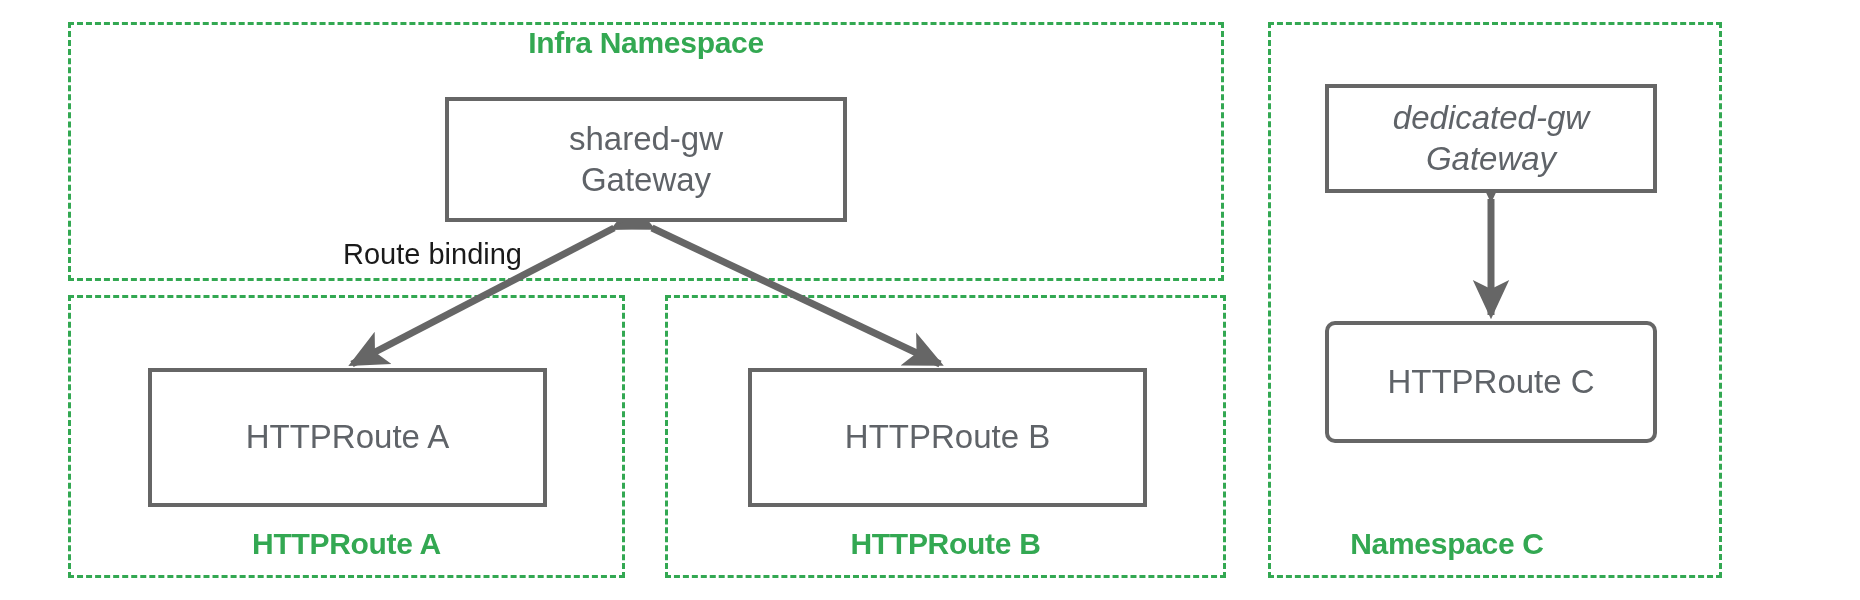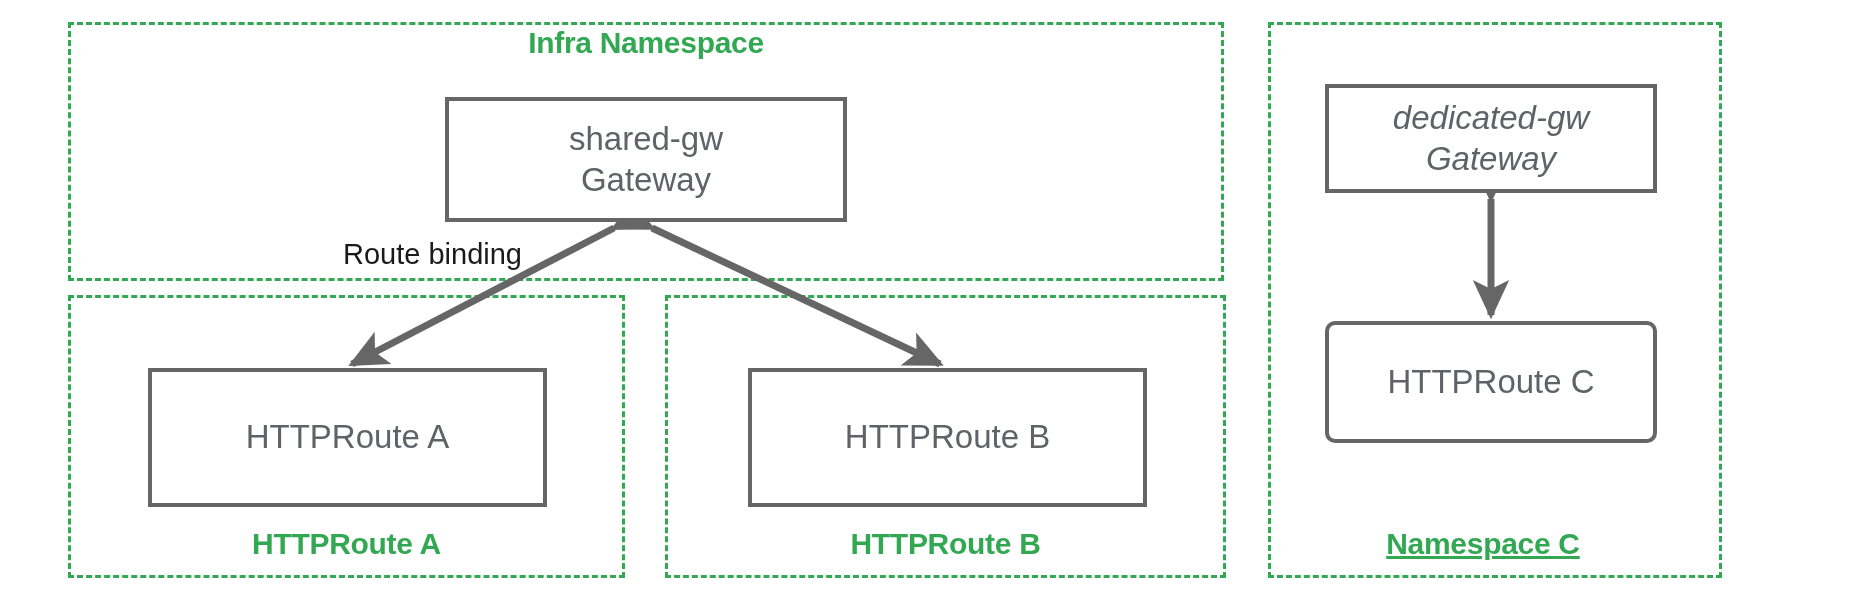--- a/index.html
+++ b/index.html
@@ -69,21 +69,21 @@
   <div class="ns" style="left:68px;top:22px;width:1156px;height:259px;"></div>
   <div class="ns-label" style="left:68px;top:26px;width:1156px;">Infra Namespace</div>
 
   <div class="ns" style="left:68px;top:295px;width:557px;height:283px;"></div>
   <div class="ns-label" style="left:68px;top:527px;width:557px;">HTTPRoute A</div>
 
   <div class="ns" style="left:665px;top:295px;width:561px;height:283px;"></div>
   <div class="ns-label" style="left:665px;top:527px;width:561px;">HTTPRoute B</div>
 
   <div class="ns" style="left:1268px;top:22px;width:454px;height:556px;"></div>
-  <div class="ns-label" style="left:1256px;top:527px;width:454px;text-decoration:underline;">Namespace C</div>
+  <div class="ns-label" style="left:1220px;top:527px;width:454px;">Namespace C</div>
 
   <svg id="arrows" viewBox="0 0 1860 600" width="1860" height="600">
     <defs>
       <marker id="ah" markerWidth="6" markerHeight="6" refX="5.0" refY="3" orient="auto" markerUnits="strokeWidth">
         <path d="M0,0.4 L5.6,3 L0,5.6 L1.3,3 Z" fill="#666666"></path>
       </marker>
     </defs>
 
     <line x1="614" y1="228" x2="352" y2="364" stroke="#666666" stroke-width="7" marker-start="url(#ah)" marker-end="url(#ah)"></line>
 

